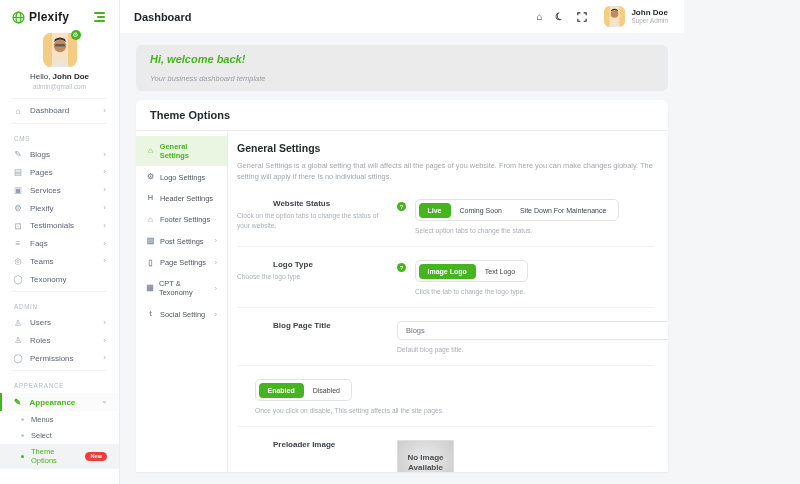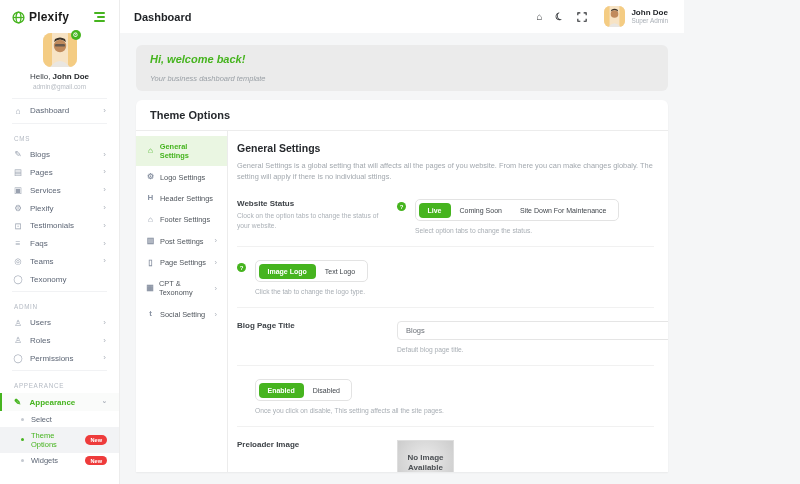--- a/index.html
+++ b/index.html
@@ -80,21 +80,21 @@
   .nav-item.active{background:var(--accent-light);color:var(--accent);font-weight:bold;}
   .nav-item.active .nicon{color:var(--accent);}
 
   .form-area{flex:1;padding:11px 14px 0 9px;min-width:0;}
   .form-heading{font-size:10.5px;font-weight:bold;color:#26292d;}
   .form-desc{font-size:7.4px;color:#a2a8ae;line-height:1.5;margin-top:6px;margin-bottom:4px;}
 
   .frow{display:flex;padding:13px 0 12px;border-bottom:1px solid #f1f1f1;}
   .frow:last-child{border-bottom:none;}
   .row-label{width:160px;min-width:160px;padding-right:10px;}
-  .lbl{font-size:8px;font-weight:bold;color:#3e4348;}
+  .lbl{font-size:8px;font-weight:bold;color:#3e4348;margin-left:36px;}
   .sub{font-size:6.7px;color:#abb1b7;line-height:1.45;margin-top:3px;}
   .row-control{flex:1;display:flex;align-items:flex-start;}
   .help{width:9px;height:9px;min-width:9px;border-radius:50%;background:var(--accent);color:#fff;
     font-size:6px;font-weight:bold;display:flex;align-items:center;justify-content:center;margin-right:9px;margin-top:3px;}
   .ctl-stack{display:flex;flex-direction:column;}
   .btn-group{display:inline-flex;align-items:center;background:#fff;border:1px solid #e3e3e3;border-radius:5px;padding:2.5px;width:max-content;}
   .btn{font-size:7px;padding:4px 9px;color:#41464c;border-radius:4px;cursor:pointer;white-space:nowrap;}
   .btn.active{background:var(--accent);color:#fff;font-weight:bold;}
   .helper{font-size:6.7px;color:#a8aeb4;margin-top:6px;}
   .text-input{width:368px;height:19px;border:1px solid #e5e5e5;border-radius:4px;background:#fff;
@@ -223,30 +223,29 @@
     <div class="section-label">APPEARANCE</div>
 
     <div class="side-item active-parent">
       <span class="sicon">✎</span>
       <span>Appearance</span>
       <span class="chev chev-down">›</span>
     </div>
 
     <div class="sub-item">
       <span class="dot"></span>
+      <span>Menus</span>
+    </div>
+    <div class="sub-item">
+      <span class="dot"></span>
       <span>Select</span>
     </div>
     <div class="sub-item active">
       <span class="dot"></span>
       <span>Theme Options</span>
-      <span class="badge-new">New</span>
-    </div>
-    <div class="sub-item">
-      <span class="dot"></span>
-      <span>Widgets</span>
       <span class="badge-new">New</span>
     </div>
   </aside>
 
   <div class="main">
 
     <div class="topbar">
       <div class="page-title">Dashboard</div>
       <div class="topbar-right">
         <span class="tb-icon">⌂</span>
@@ -346,20 +345,24 @@
                     <span class="btn active">Live</span>
                     <span class="btn">Coming Soon</span>
                     <span class="btn">Site Down For Maintenance</span>
                   </div>
                   <div class="helper">Select option tabs to change the status.</div>
                 </div>
               </div>
             </div>
 
             <div class="frow">
+              <div class="row-label">
+                <div class="lbl">Logo Type</div>
+                <div class="sub">Choose the logo type</div>
+              </div>
               <div class="row-control">
                 <span class="help">?</span>
                 <div class="ctl-stack">
                   <div class="btn-group">
                     <span class="btn active">Image Logo</span>
                     <span class="btn">Text Logo</span>
                   </div>
                   <div class="helper">Click the tab to change the logo type.</div>
                 </div>
               </div>

